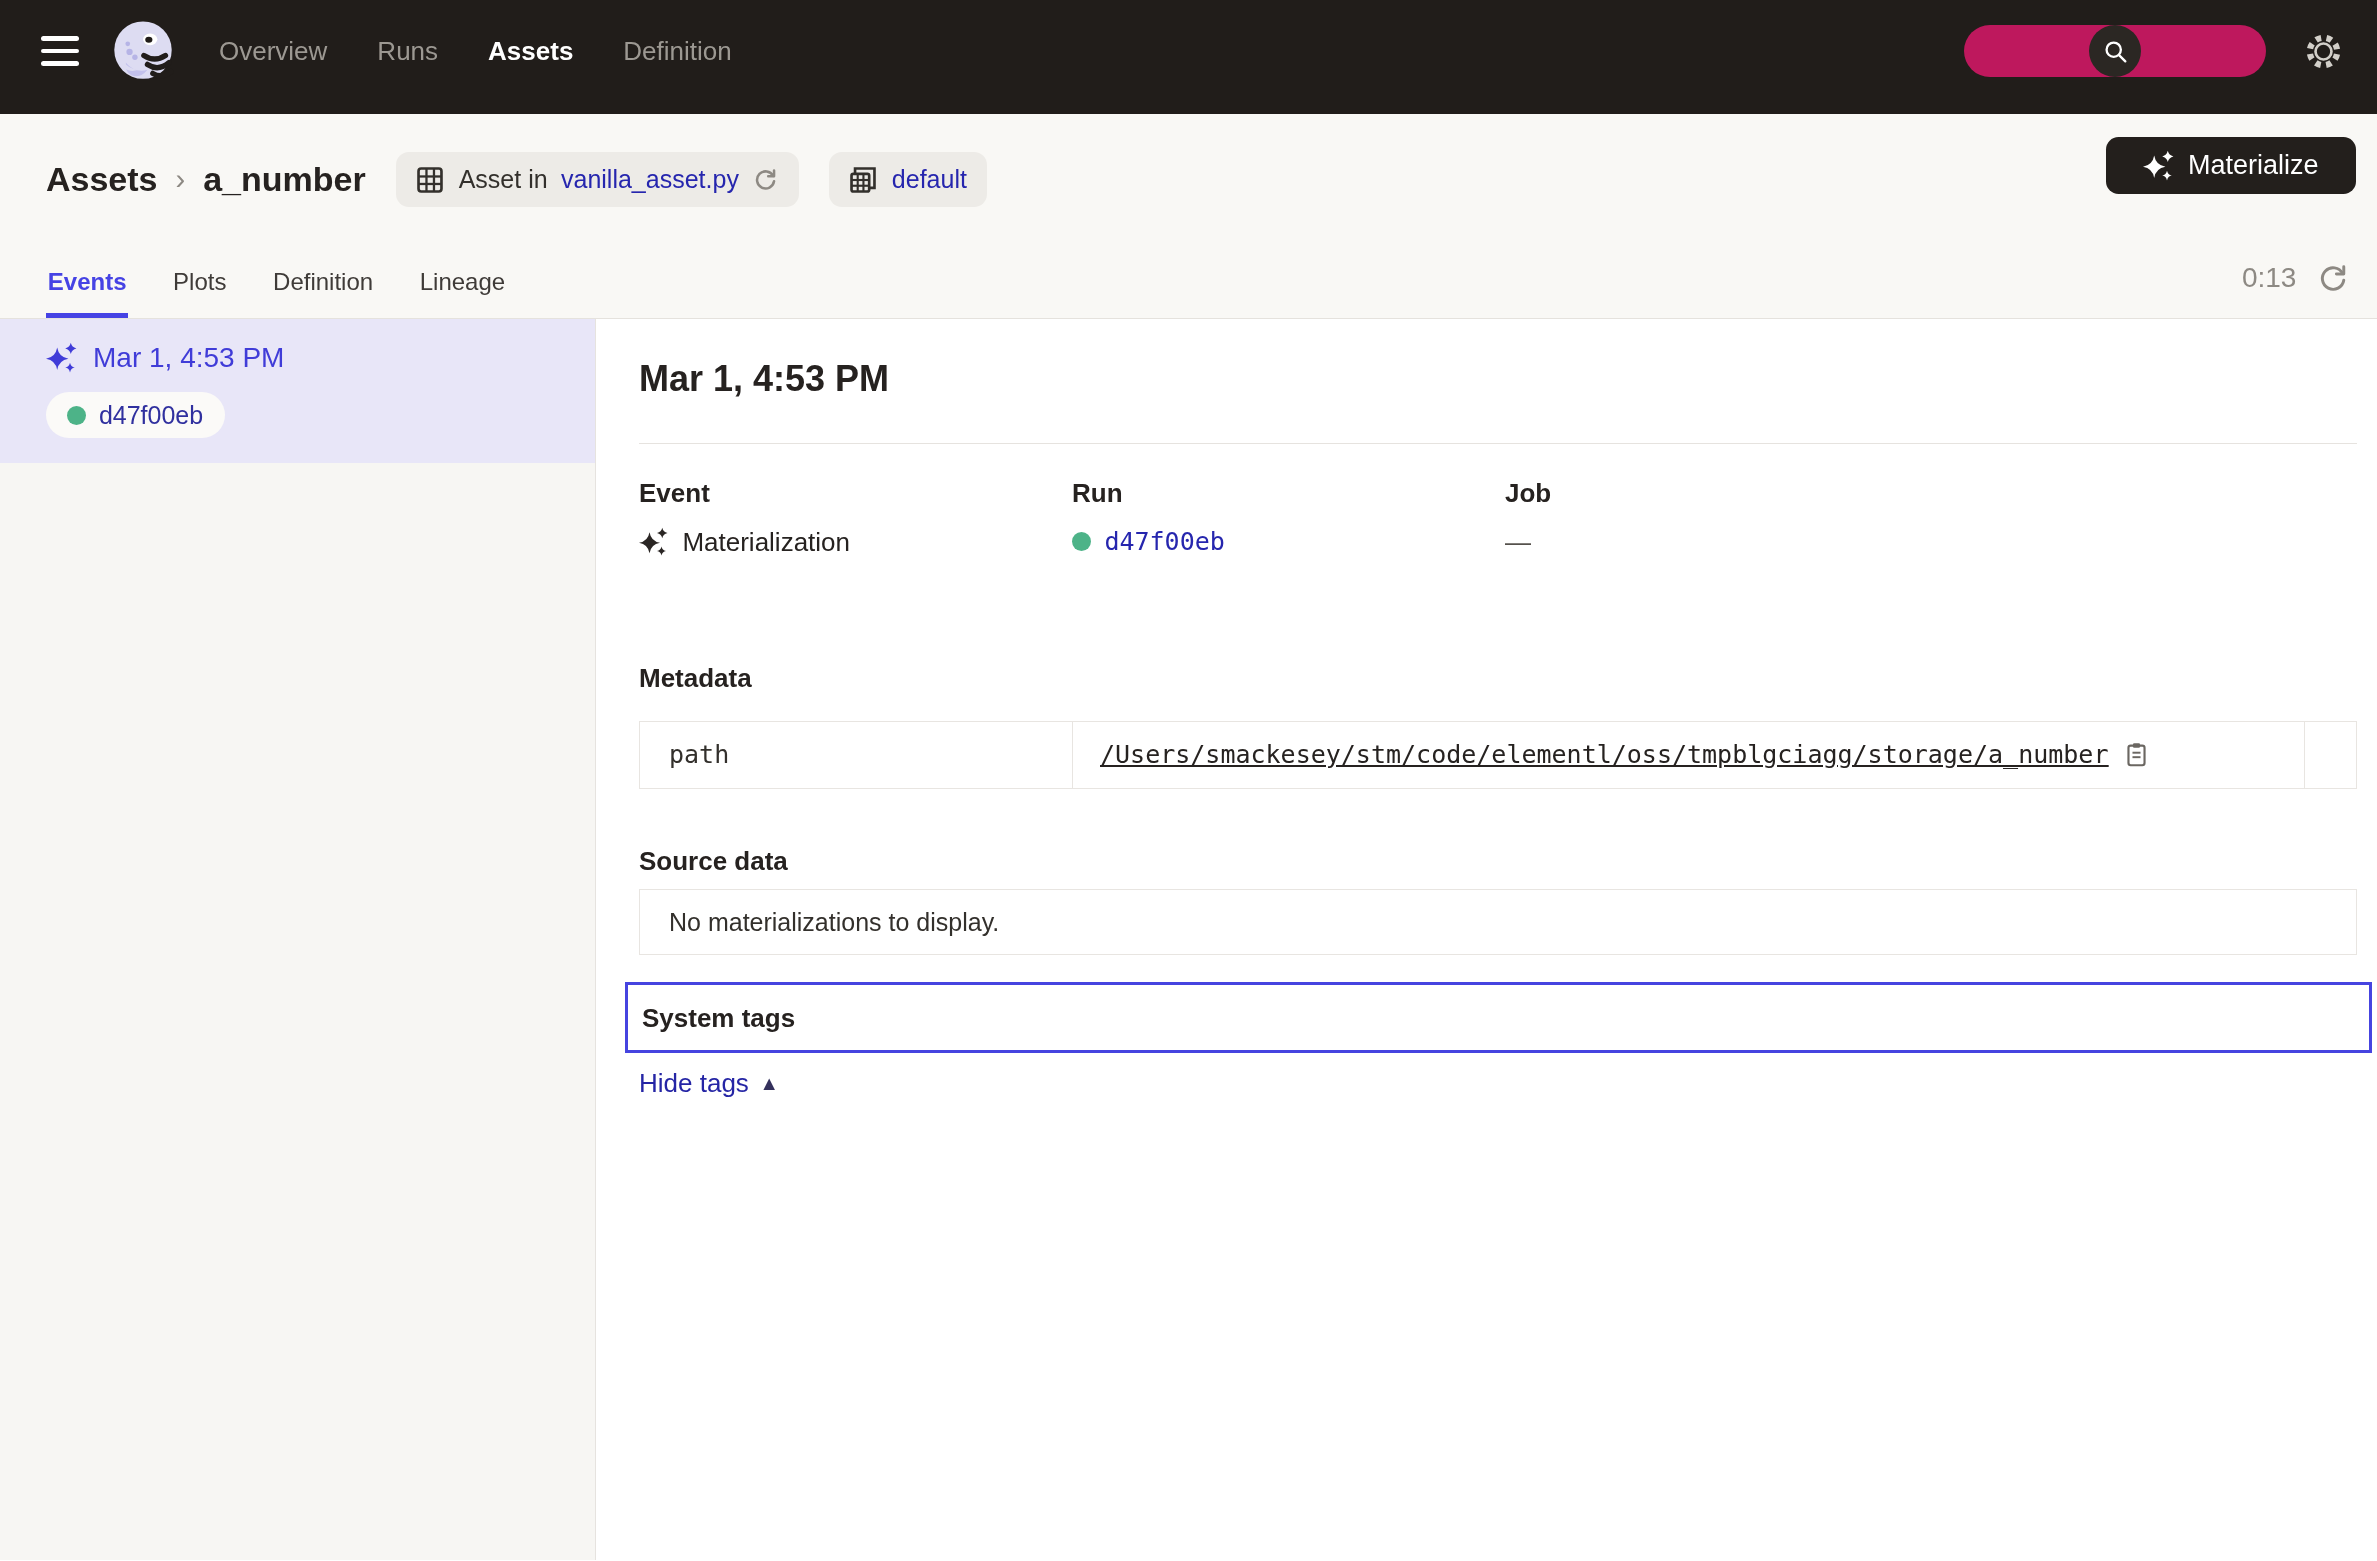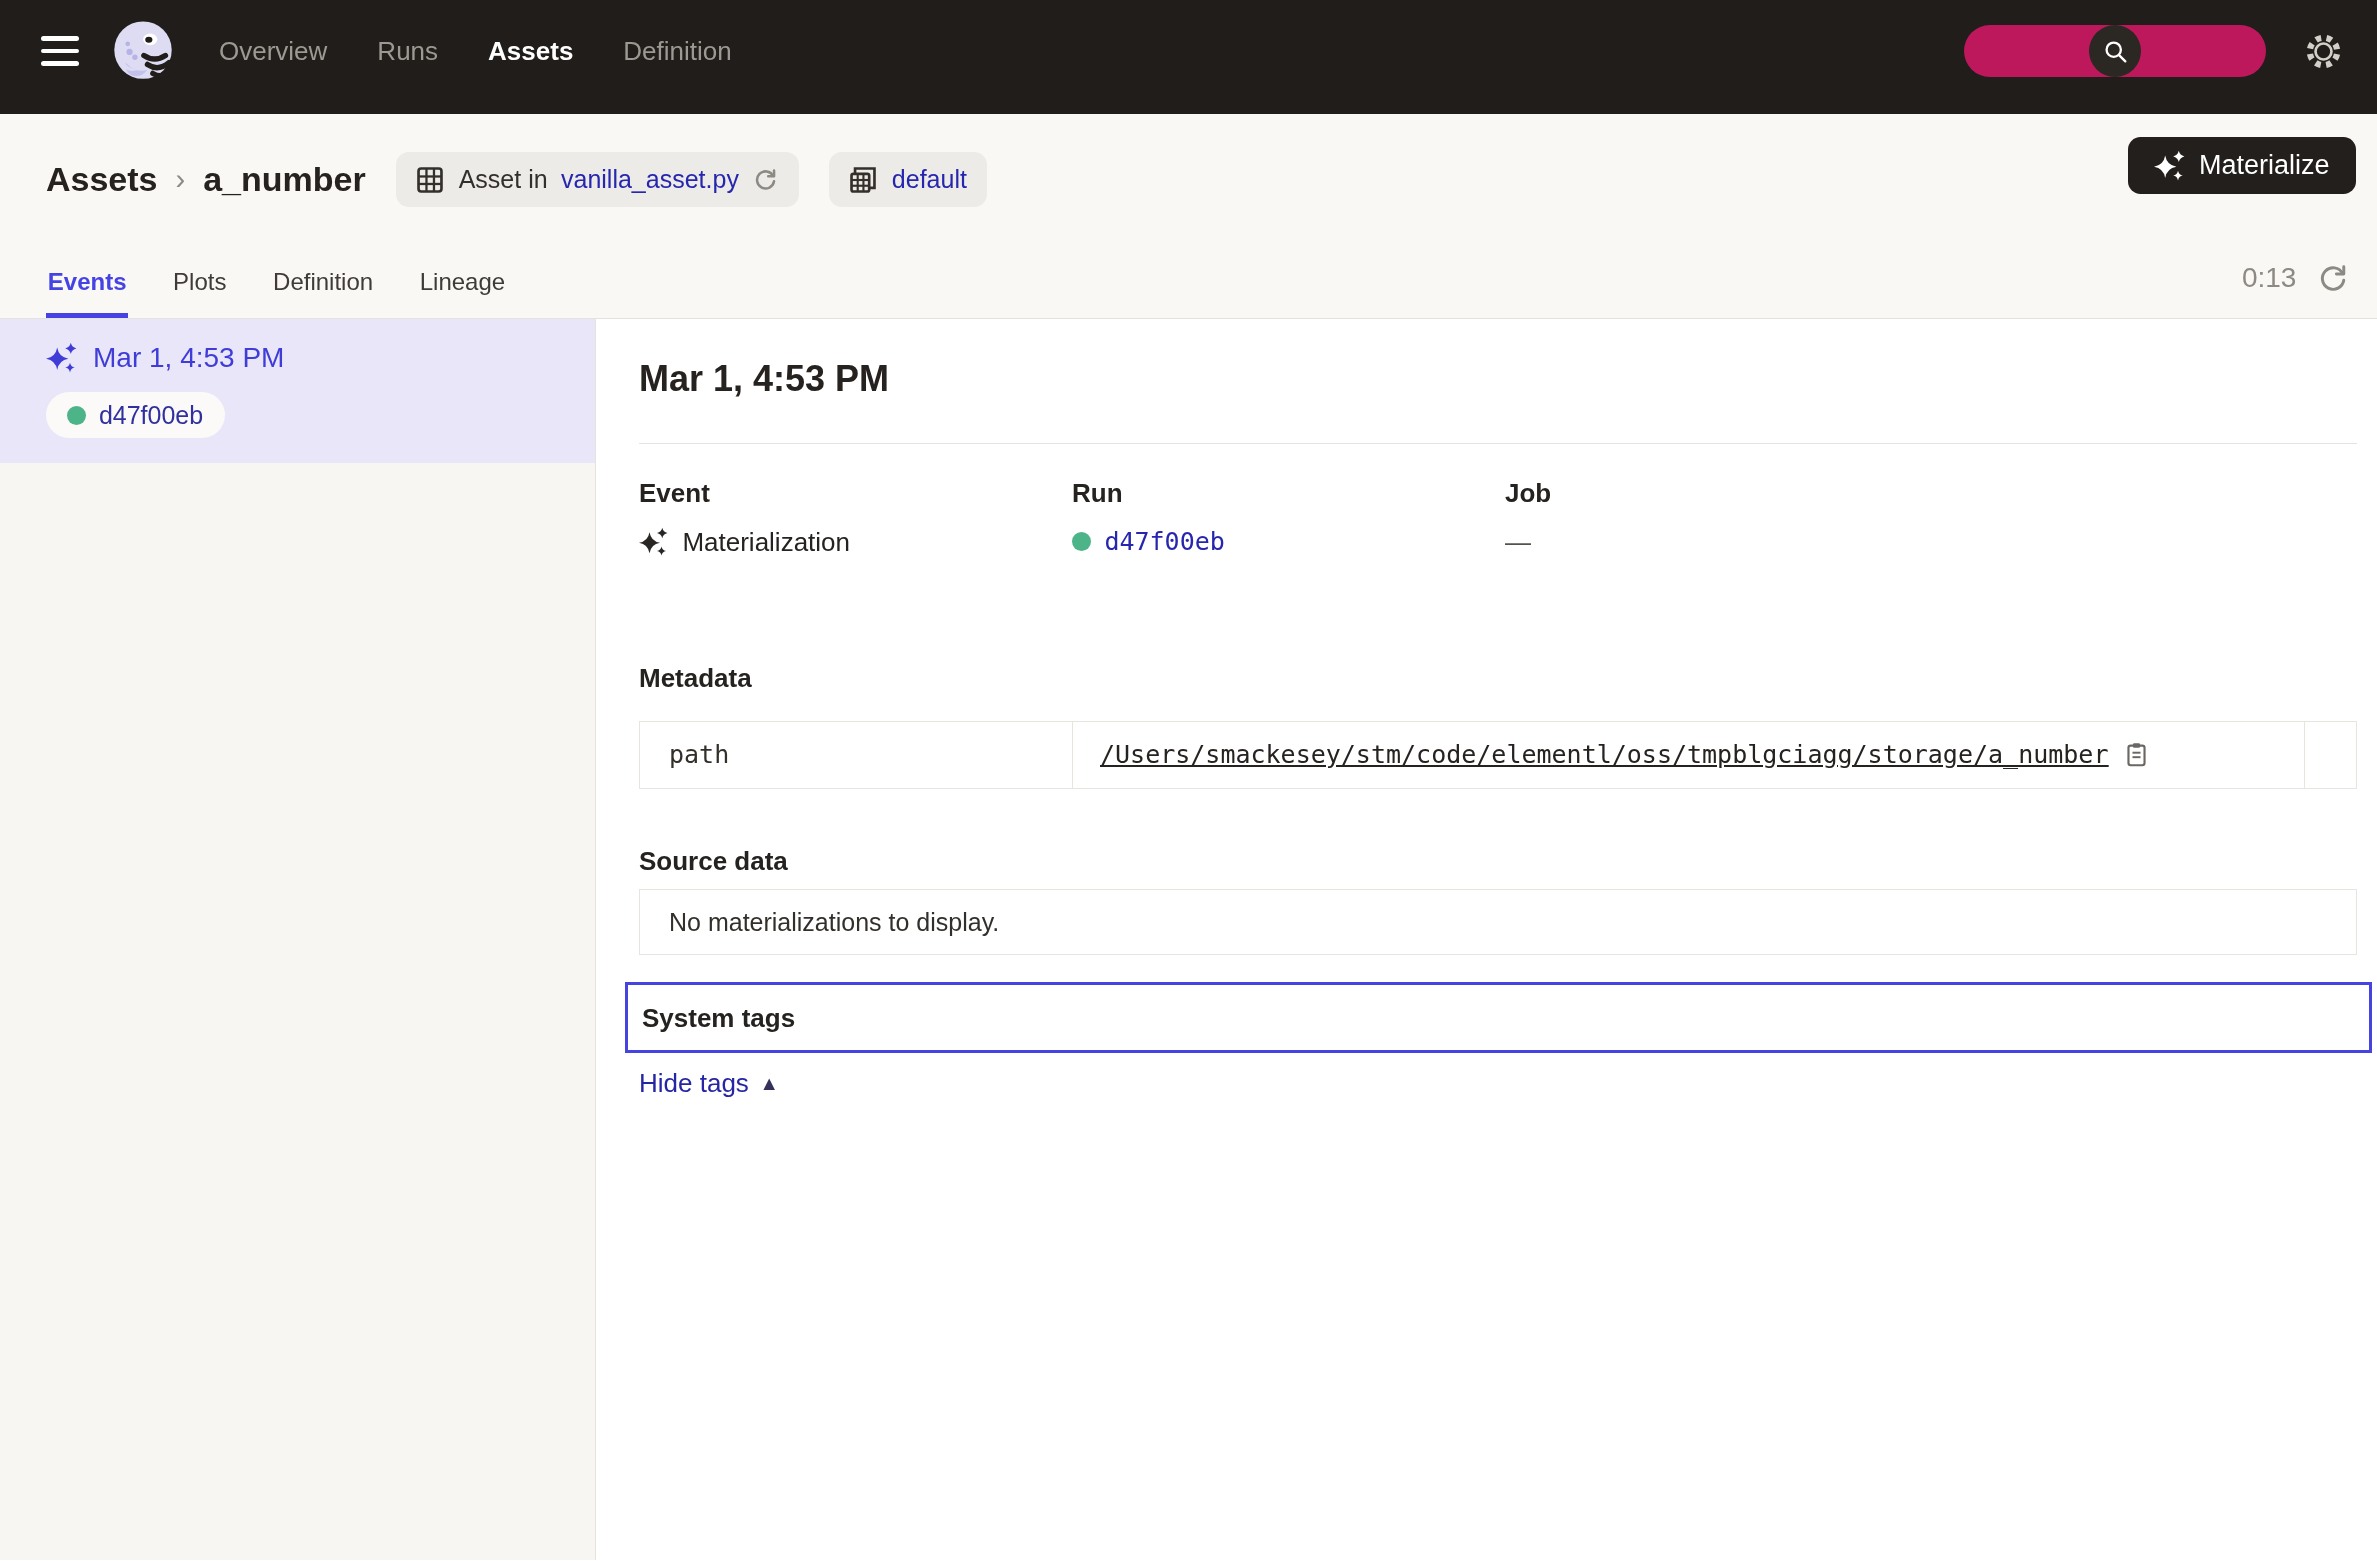--- a/index.html
+++ b/index.html
@@ -56,21 +56,21 @@
   .crumb-sep { color:#8d8983; font-size:29px; margin:0 18px; }
   .hdr-badge {
     display:flex; align-items:center; gap:13.4px;
     background:#edebe7; border-radius:13px; height:55px; padding:0 19.6px;
     font-size:25px; color:#33302c; margin-left:30px; cursor:default;
   }
   .hdr-badge .link { color:#2626ae; cursor:pointer; }
   .materialize-btn {
     position:absolute; right:21.4px; top:23px; height:57px;
     background:#231f1c; color:#ffffff; border-radius:12.5px;
-    display:flex; align-items:center; gap:13.4px; padding:0 26px;
+    display:flex; align-items:center; gap:13.4px; padding:0 37px;
     font-size:27px; cursor:pointer; border:none;
   }
   .tabs-row { position:absolute; bottom:0; left:46px; display:flex; gap:43px; }
   .tab { font-size:24px; color:#3f3b38; padding:0 1.8px 17px 1.8px; cursor:pointer; border-bottom:5.4px solid transparent; }
   .tab.active { color:#4643e4; font-weight:bold; border-bottom-color:#4643e4; }
   .timer-box {
     position:absolute; right:27px; bottom:23px;
     display:flex; align-items:center; gap:19.6px; color:#8d8983; font-size:28px;
   }
 

